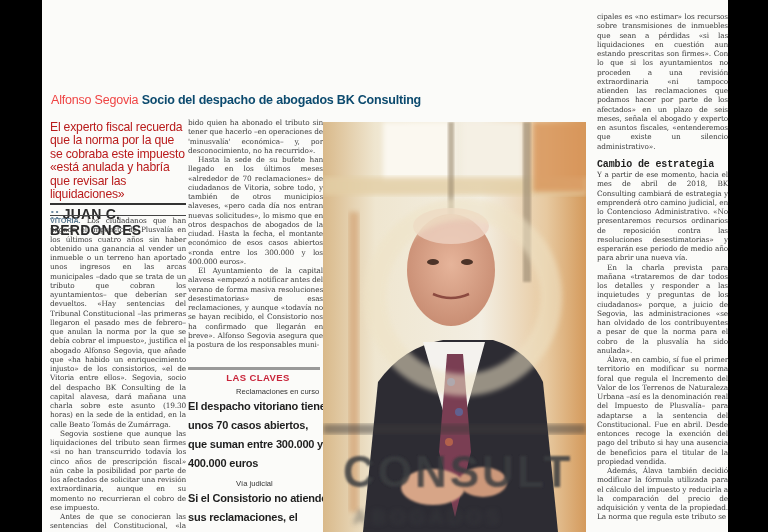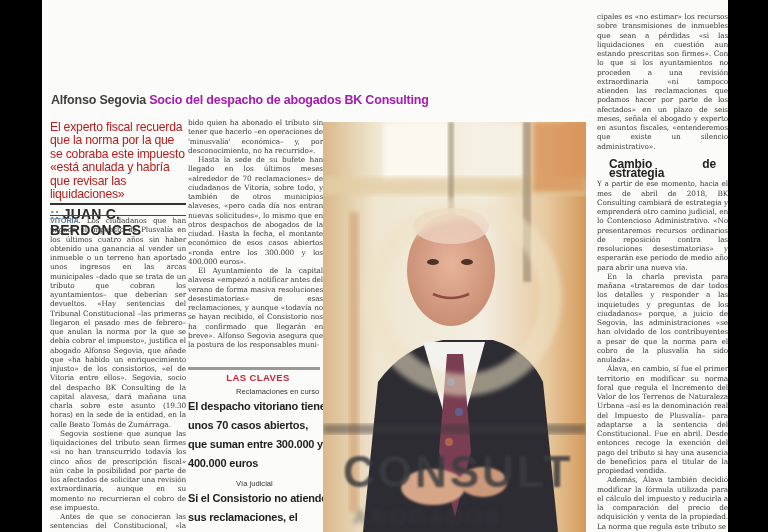--- a/index.html
+++ b/index.html
@@ -1,35 +1,35 @@
 <!DOCTYPE html>
 <html><head>
 <meta charset="utf-8">
 <style>
   * { margin:0; padding:0; box-sizing:border-box; }
   html, body { width:768px; height:532px; overflow:hidden; background:#000; }
   body { position:relative; font-family:"DejaVu Serif", serif; }
   .page { position:absolute; left:42px; top:0; width:686px; height:532px; background:#fbfbf9; overflow:hidden; }
   .headline { position:absolute; left:8px; top:8px; width:540px; font-family:"Liberation Sans", sans-serif; font-weight:bold; font-size:29.5px; line-height:34px; color:#231f20; letter-spacing:-0.5px; }
   .byline { position:absolute; left:9px; top:92px; font-family:"Liberation Sans", sans-serif; font-size:12.5px; line-height:16px; white-space:nowrap; letter-spacing:-0.2px; }
-  .byline .name { font-weight:bold; color:#404040; }
-  .byline .role { color:#a21caf; font-weight:bold; }
+  .byline .name { font-weight:normal; color:#ef4444; }
+  .byline .role { color:#0c4a6e; font-weight:bold; }
   .deck { position:absolute; left:8px; top:121px; width:136px; font-family:"Liberation Sans", sans-serif; font-size:12.2px; line-height:13.4px; color:#b91c1c; letter-spacing:-0.2px; }
   .deck-rule { position:absolute; left:8px; top:203px; width:136px; height:2px; background:#333; }
   .author { position:absolute; left:8px; top:206px; width:136px; font-family:"Liberation Sans", sans-serif; font-size:14px; font-weight:bold; color:#2b2b2b; letter-spacing:0.2px; }
   .author .dots { color:#6e8aa0; margin-right:3px; }
   .author-rule { position:absolute; left:8px; top:215px; width:136px; height:1px; background:#444; }
   .col { position:absolute; font-size:7.35px; line-height:9.25px; color:#3a3a3a; text-align:justify; letter-spacing:-0.15px; }
   .col p { margin:0; }
   .col p.indent { text-indent:10px; }
   .col1 { left:8px; top:216px; width:136px; }
   .col2 { left:146px; top:118px; width:135px; }
   .col4 { left:555px; top:12px; width:131px; }
   .lead { color:#5f7d94; font-weight:bold; font-family:"Liberation Sans", sans-serif; }
-  .subhead { font-family:Liberation Sans, sans-serif; font-weight:bold; font-size:12px; color:#222; margin:9px 12px 1px; }
+  .subhead { font-family:Liberation Mono, monospace; font-weight:bold; font-size:10px; color:#222; margin:9px 0 1px; }
   .claves-rule { position:absolute; left:146px; top:367px; width:132px; height:3px; background:#999; }
   .claves { position:absolute; left:146px; top:372px; width:140px; font-family:"Liberation Sans", sans-serif; }
   .claves .title { color:#c8243a; font-weight:bold; font-size:9.5px; letter-spacing:0.4px; margin-bottom:4px;text-align:center; }
   .claves .kicker { font-size:7.6px; color:#333; margin-bottom:1px;margin-left:48px; }
   .claves .big { font-weight:bold; font-size:11px; line-height:19px; color:#1f1f1f; margin-bottom:6px; letter-spacing:-0.2px; }
   .photo { position:absolute; left:281px; top:122px; width:263px; height:410px; overflow:hidden; background:#e4d6b8; }
   .photo svg { display:block; }
 </style>
 </head>
 <body>

